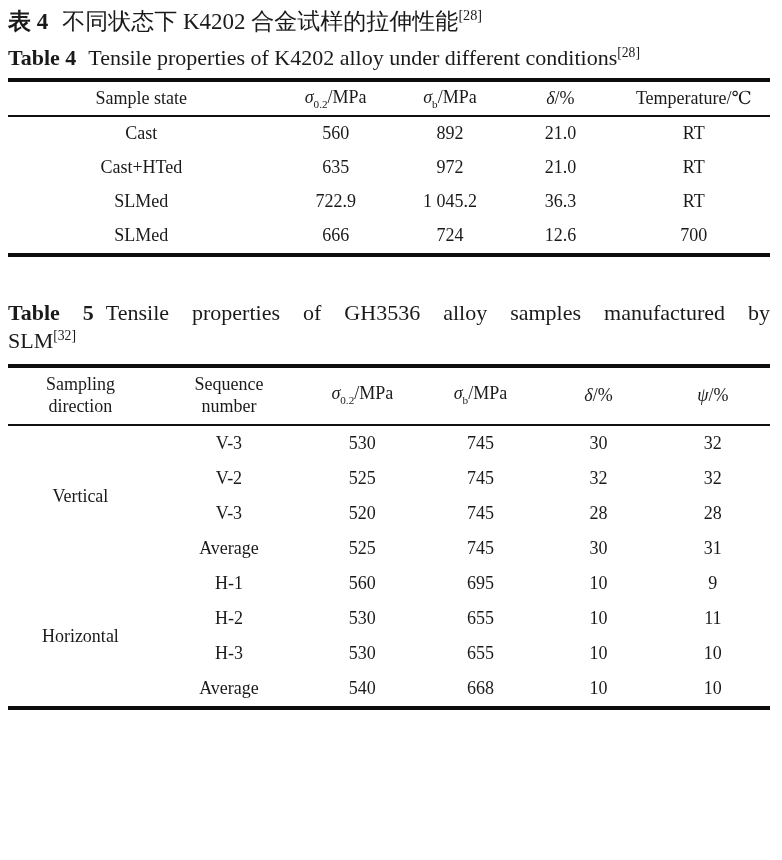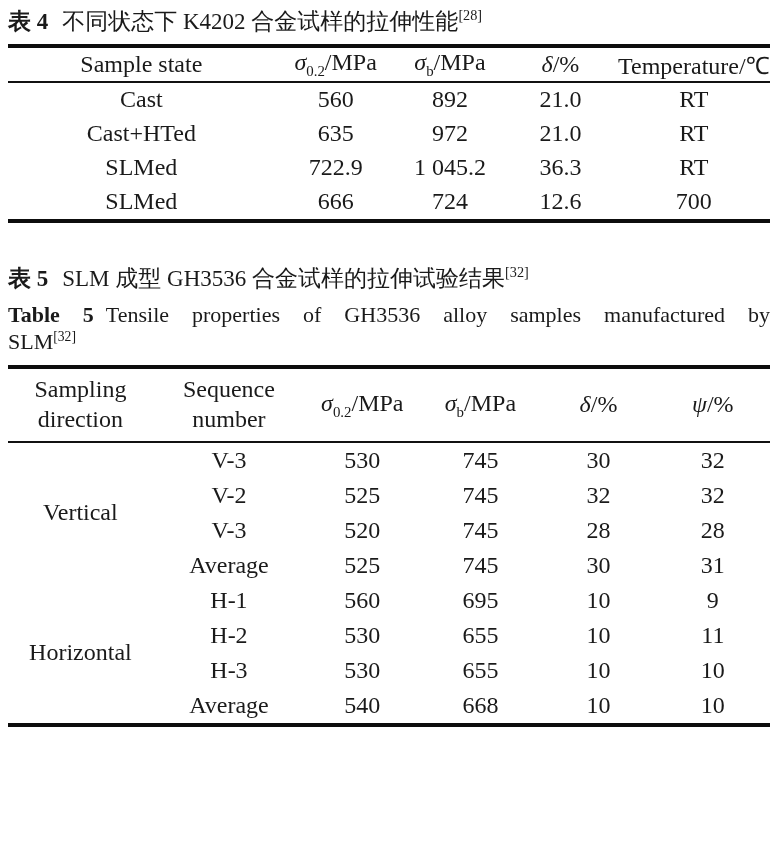--- a/index.html
+++ b/index.html
@@ -5,21 +5,21 @@
   html, body {
     margin: 0; padding: 0;
     background: #ffffff;
   }
   body {
     width: 782px; height: 860px;
     overflow: hidden;
     font-family: "Liberation Serif", "DejaVu Serif", serif;
     color: #1a1a1a;
   }
-  .page { padding: 8px 12px 0 8px; font-family: Liberation Serif, serif; }
+  .page { padding: 8px 12px 0 8px; }
 
   
   .zh-line {
     font-size: 23px;
     line-height: 1.25;
     margin: 0 0 7px 0;
   }
   .zh-label { font-weight: bold; margin-right: 14px; }
   .en-line {
     font-size: 22px;
@@ -36,21 +36,21 @@
     font-size: 0.62em;
     vertical-align: super;
     line-height: 0;
   }
 
   
   table {
     width: 100%;
     border-collapse: collapse;
     table-layout: fixed;
-    font-size: 24px;
+    font-size: 18px;
   }
   .data-table {
     border-top: 4px solid #0d0d0d;
     border-bottom: 4px solid #0d0d0d;
   }
   .data-table th, .data-table td {
     font-weight: normal;
     text-align: center;
     vertical-align: middle;
     padding: 0;
@@ -75,20 +75,23 @@
 </style>
 </head>
 <body>
 
 <div class="page">
 
   <section>
     <p class="zh-line">
       <span class="zh-label">表 4</span><span>不同状态下 K4202 合金试样的拉伸性能</span><sup class="ref">[28]</sup>
     </p>
+    <p class="en-line">
+      <span class="en-label">Table 4</span><span>Tensile properties of K4202 alloy under different conditions</span><sup class="ref">[28]</sup>
+    </p>
 
     <table class="data-table t4">
       <colgroup>
         <col style="width:35%">
           <col style="width:16%">
           <col style="width:14%">
           <col style="width:15%">
           <col style="width:20%">
       </colgroup>
       <thead>
@@ -127,23 +130,20 @@
           <td>666</td>
           <td>724</td>
           <td>12.6</td>
           <td>700</td>
         </tr>
       </tbody>
     </table>
   </section>
 
   <section class="section-t5">
-    <p class="zh-line">
-      <span class="zh-label">表 5</span><span>SLM 成型 GH3536 合金试样的拉伸试验结果</span><sup class="ref">[32]</sup>
-    </p>
     <p class="en-line justify-line">
       <span class="en-label">Table 5</span><span>Tensile properties of GH3536 alloy samples manufactured by</span>
     </p>
     <p class="en-line">
       <span>SLM</span><sup class="ref">[32]</sup>
     </p>
 
     <table class="data-table t5">
       <colgroup>
         <col style="width:19%">

